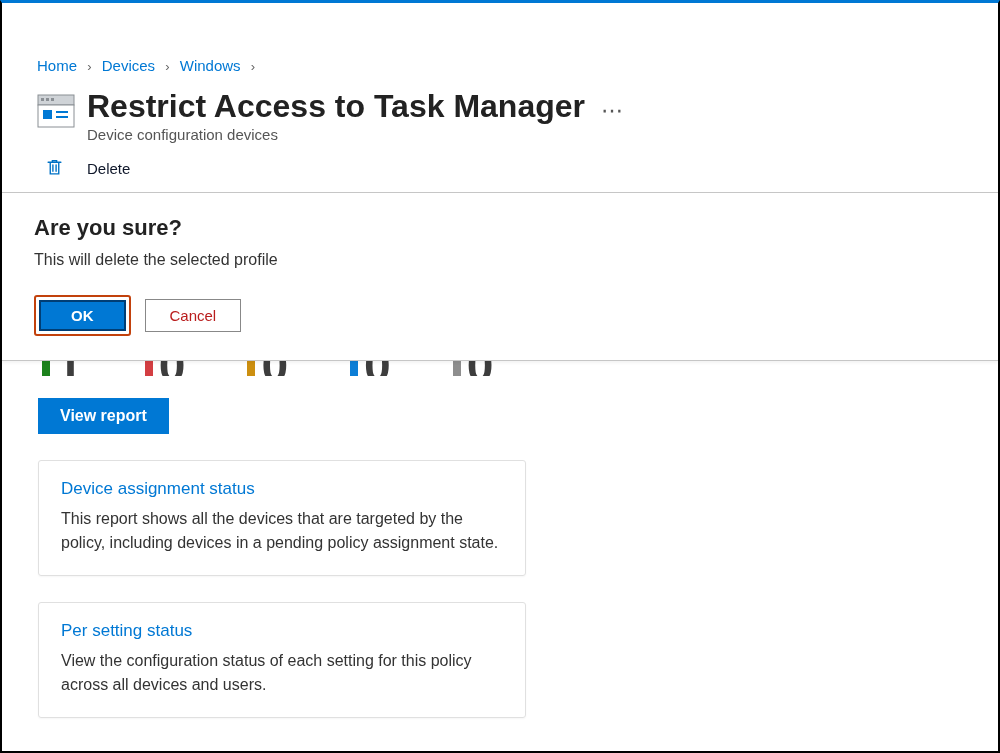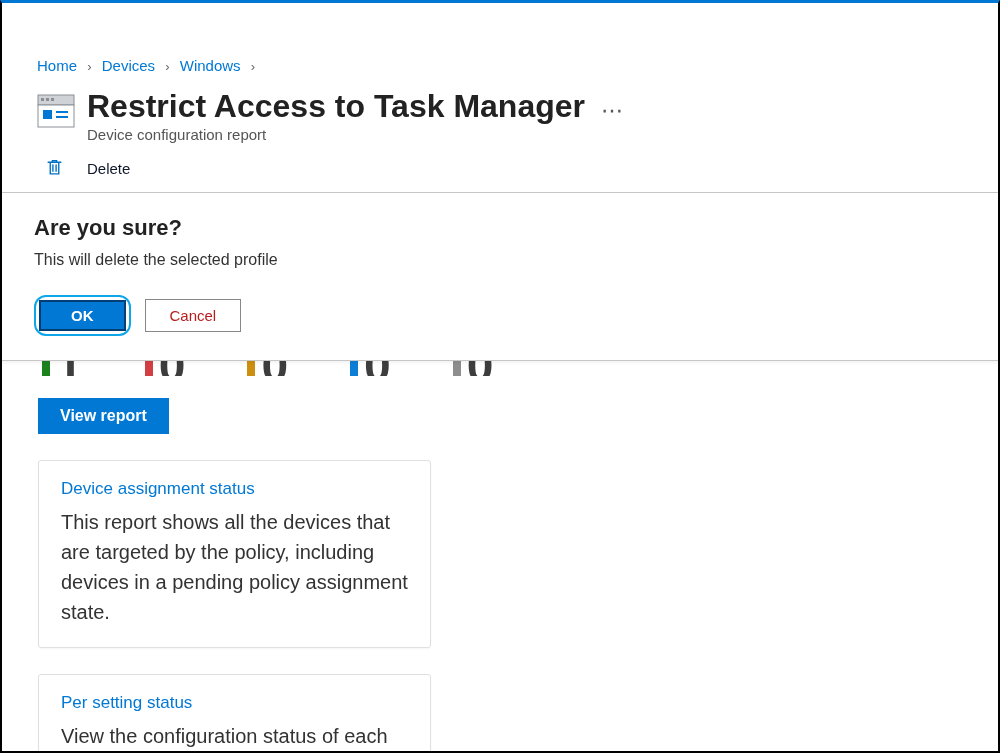--- a/index.html
+++ b/index.html
@@ -95,22 +95,22 @@
   font-size: 16px;
   color: #333;
   margin-bottom: 26px;
 }
 .dialog-buttons {
   display: flex;
   gap: 14px;
   align-items: center;
 }
 .highlight-wrap {
-  border: 2px solid #0ea5e9;
-  border-radius: 12px;
+  border: 2px solid #c2410c;
+  border-radius: 3px;
   padding: 3px;
   display: inline-flex;
 }
 .btn-primary {
   background: #0078d4;
   color: #fff;
   border: 2px solid #003e75;
   padding: 5px 30px;
   font-size: 15px;
   font-weight: 600;
@@ -155,33 +155,33 @@
   font-size: 16px;
   font-weight: 600;
   cursor: pointer;
   text-align: right;
 }
 .cards { padding: 14px 36px; display: flex; flex-direction: column; gap: 26px; }
 .card {
   border: 1px solid #e0e0e0;
   border-radius: 3px;
   padding: 18px 22px 20px 22px;
-  width: 393px;
+  width: 488px;
   box-shadow: 0 1px 2px rgba(0,0,0,0.04);
 }
 .card-title {
   color: #0078d4;
   font-size: 17px;
   font-weight: 500;
   margin-bottom: 8px;
   cursor: pointer;
 }
 .card-text {
   color: #333;
-  font-size: 20px;
+  font-size: 16px;
   line-height: 1.5;
 }
 </style>
 </head>
 <body>
 
 <nav class="breadcrumb">
   <a>Home</a>
   <span class="breadcrumb-sep">›</span>
   <a>Devices</a>
@@ -198,21 +198,21 @@
       <rect x="9" y="6" width="3" height="3" fill="#8a8f94"></rect>
       <rect x="14" y="6" width="3" height="3" fill="#8a8f94"></rect>
       <rect x="1" y="13" width="36" height="22" fill="#fff" stroke="#8a8f94" stroke-width="1"></rect>
       <rect x="6" y="18" width="9" height="9" fill="#0078d4"></rect>
       <line x1="19" y1="20" x2="31" y2="20" stroke="#0078d4" stroke-width="2"></line>
       <line x1="19" y1="25" x2="31" y2="25" stroke="#0078d4" stroke-width="2"></line>
     </svg>
   </span>
   <div class="page-titles">
     <h1 class="page-title">Restrict Access to Task Manager</h1>
-    <div class="page-subtitle">Device configuration report</div>
+    <div class="page-subtitle">Device configuration devices</div>
   </div>
   <span class="page-ellipsis">⋯</span>
 </div>
 
 <div class="toolbar">
   <button class="toolbar-btn">
     <span>
       <svg viewBox="0 0 16 16">
         <path d="M2 3h12M6 3V1.5h4V3M4 3v11h8V3M6.5 5.5v6M9.5 5.5v6" stroke="#0072c6" stroke-width="1.3" fill="none" stroke-linecap="round"></path>
       </svg>

